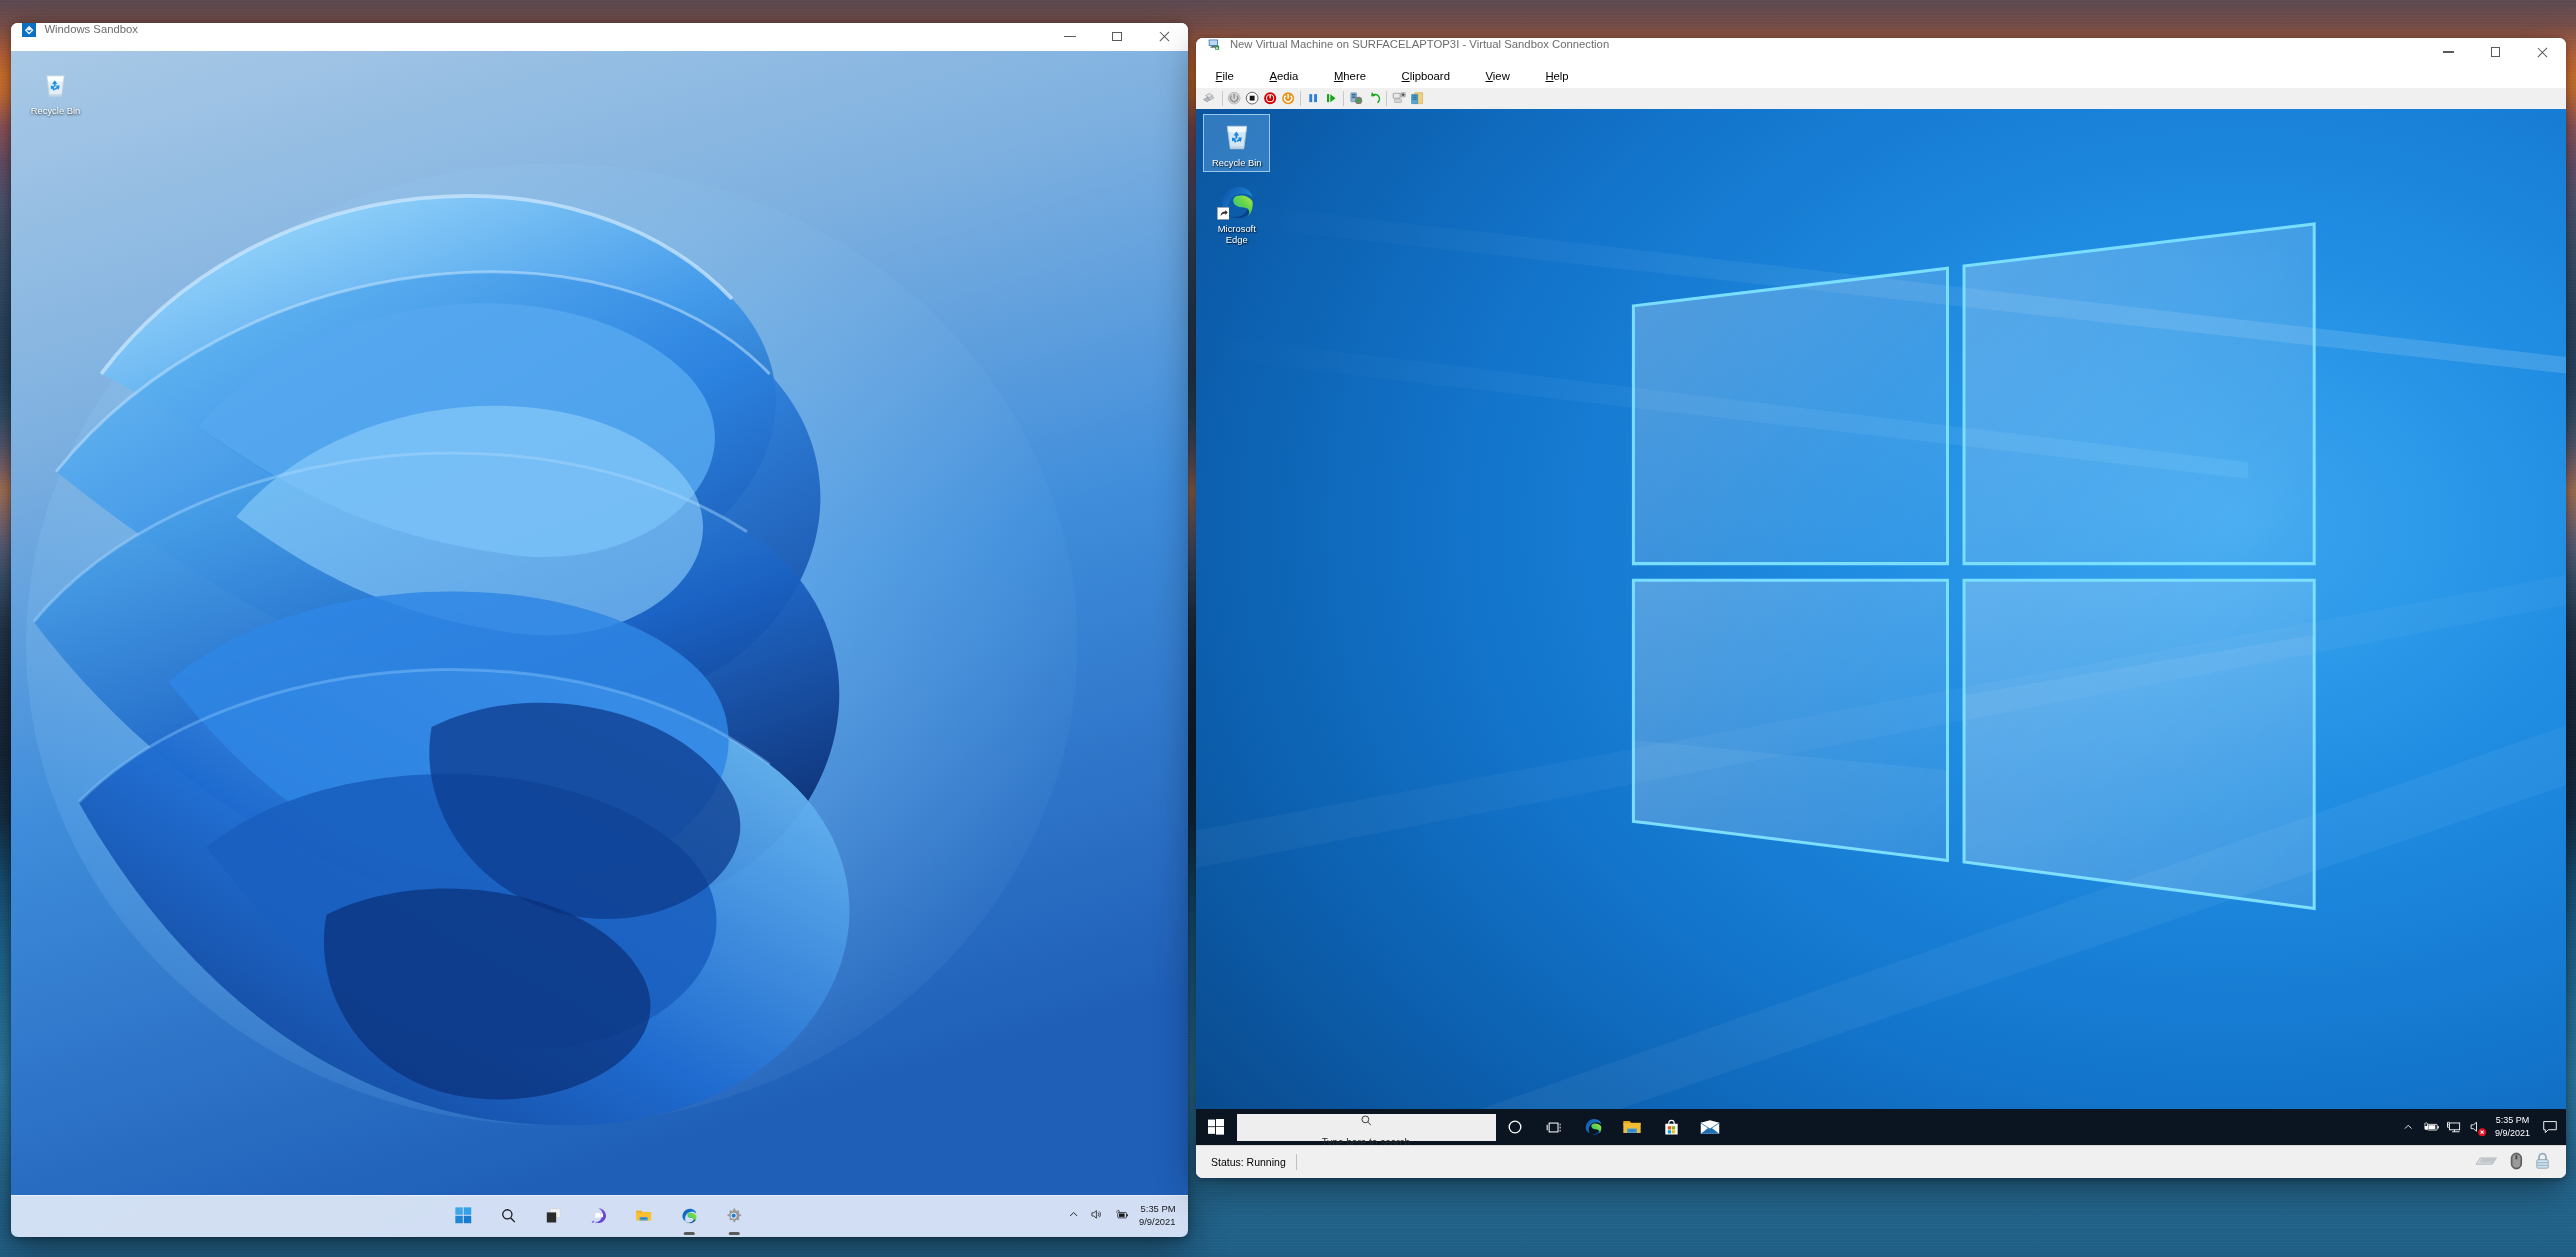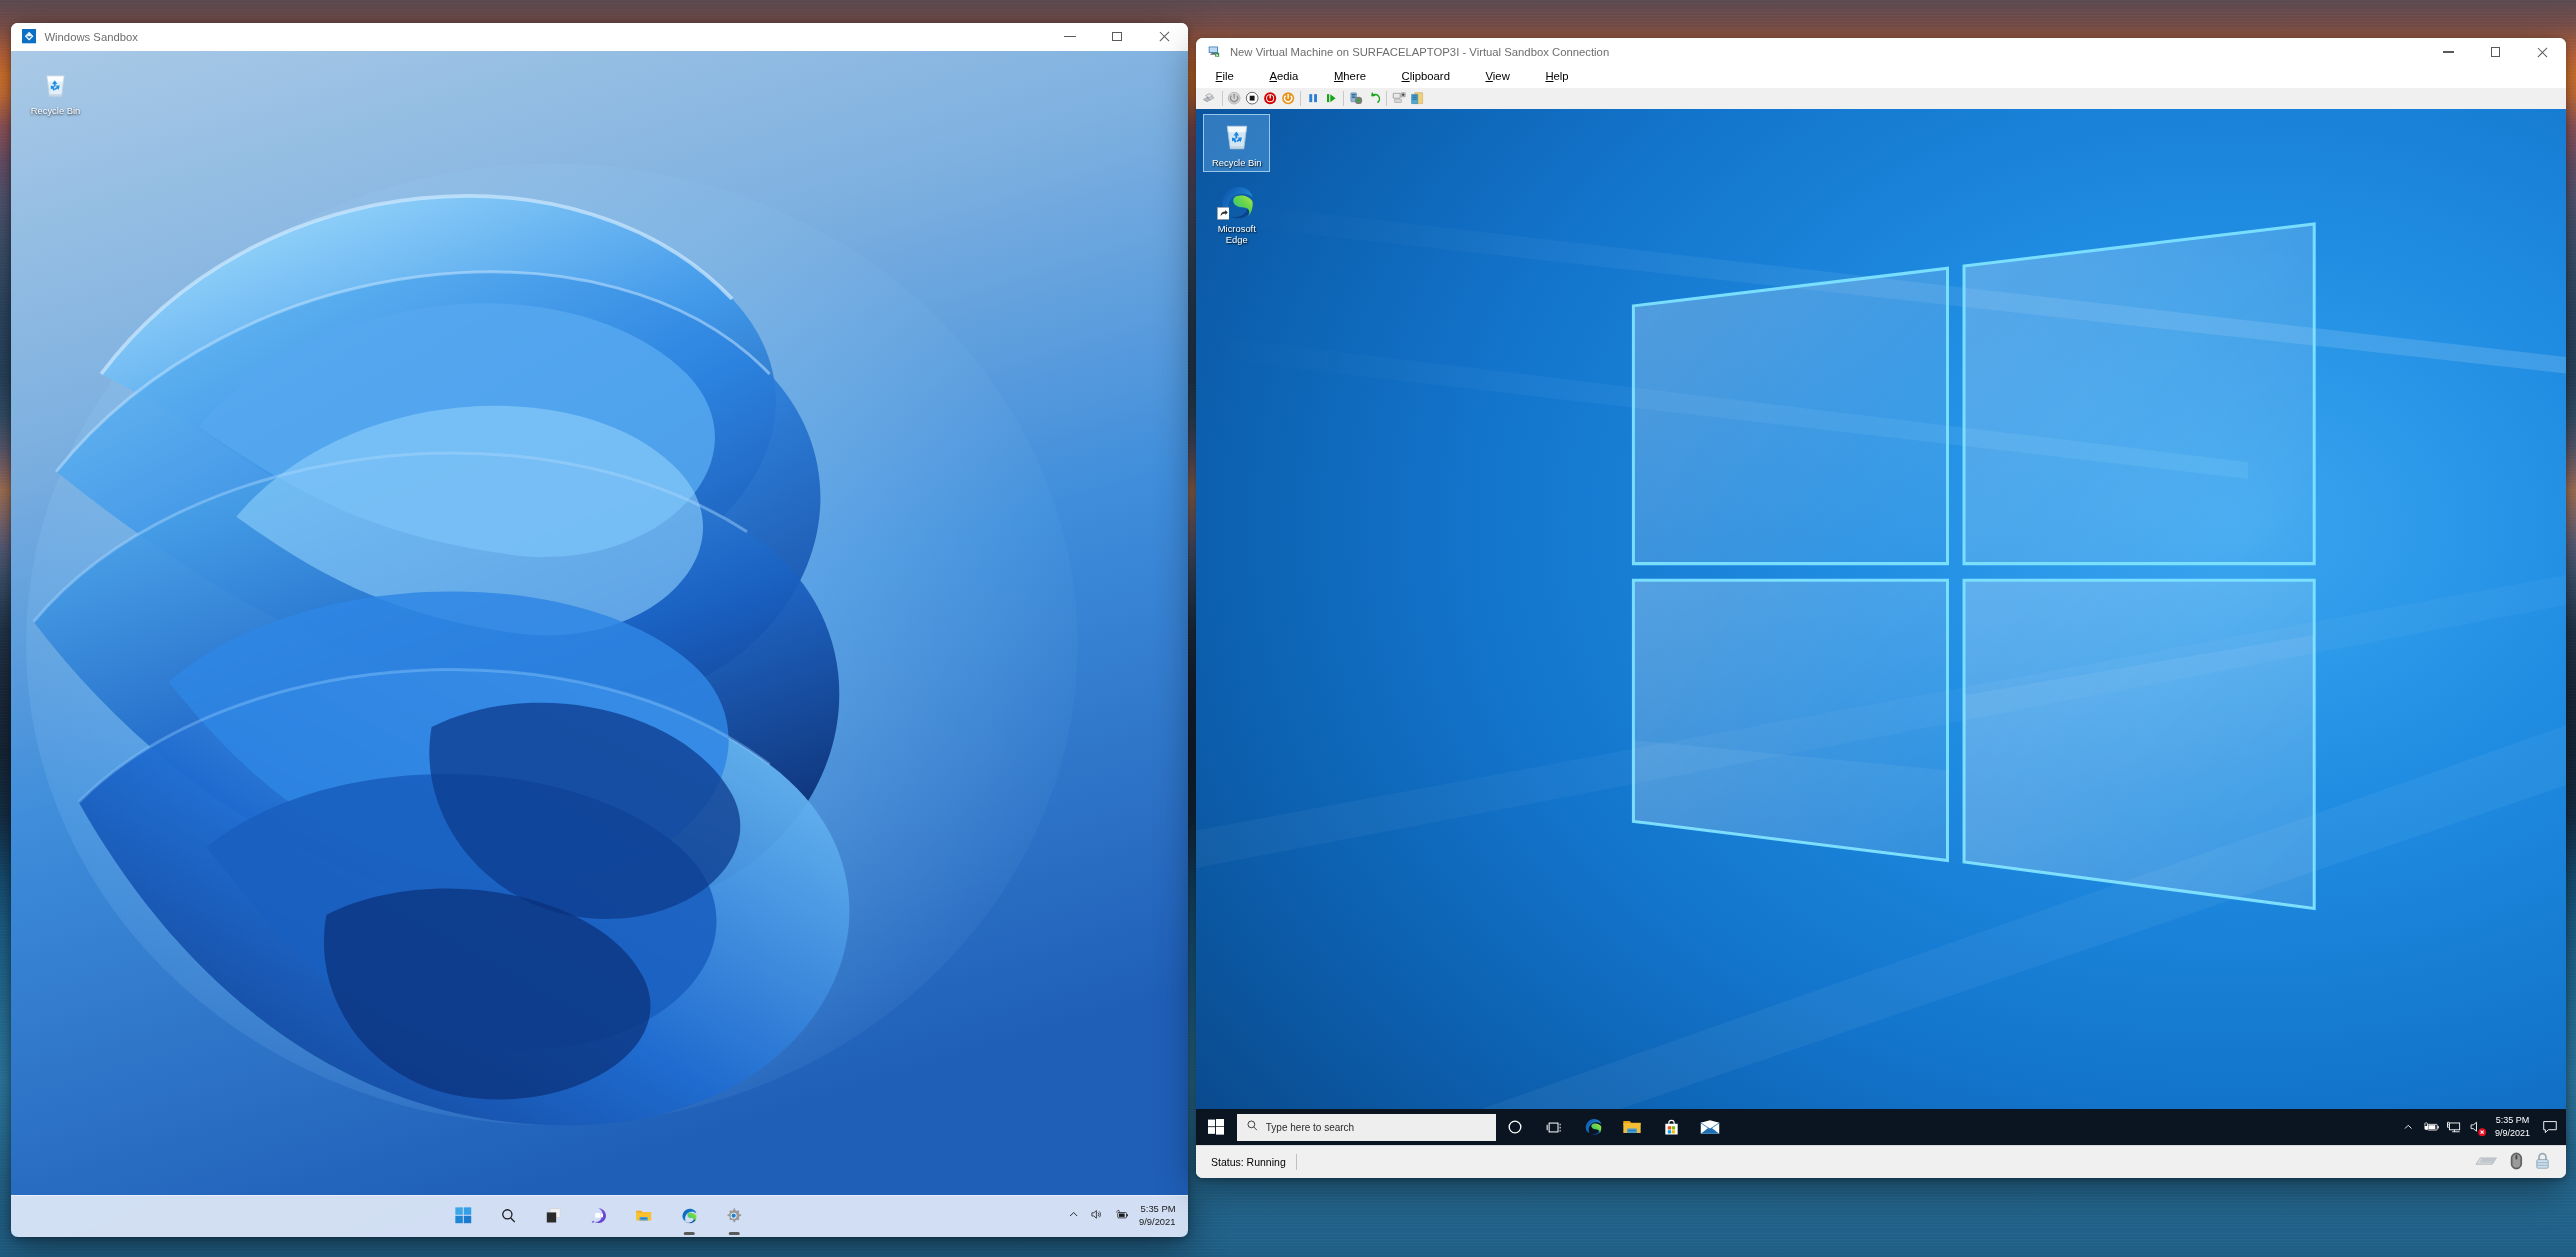--- a/index.html
+++ b/index.html
@@ -58,21 +58,21 @@
     position: absolute;
     background: #ffffff;
     border-radius: 6.8px;
     box-shadow: 0 10.5px 38px rgba(0,0,0,.45), 0 1.5px 7.5px rgba(0,0,0,.3);
     overflow: hidden;
   }
 
   .titlebar {
     height: 28px;
     background: #ffffff;
-    display: flex; align-items: center;
+    display: flex; 
     user-select: none;
     position: relative;
   }
   .titlebar .tb-icon { width: 14.3px; height: 14.3px; margin-left: 11.3px; flex: 0 0 auto; }
   .titlebar .tb-title {
     margin-left: 8.3px;
     font-size: 11.3px; color: #6d6d6d;
     white-space: nowrap; overflow: hidden;
   }
   .tb-btns { margin-left: auto; display: flex; height: 100%; }
@@ -173,21 +173,21 @@
   .vm-desk-icon .lbl { display:block; line-height:1.15; padding-bottom:2.3px; }
 
   
   #vm-taskbar {
     position:absolute; left:0; right:0; bottom:0; height:36px;
     background:#0a1521; display:flex; align-items:center;
   }
   #vm-start { width:39px; height:36px; display:flex; align-items:center; justify-content:center; }
   #vm-search {
     width: 259px; height:27px; margin-left:1.5px;
-    background:#eeeeee; display:flex; align-items:center; gap:7.5px; padding:0 9px;
+    background:#eeeeee; display:flex; align-items:center; gap:7.5px; padding:0 9px;flex-direction:column;
   }
   #vm-search .ph { font-size:10px; color:#2b2b2b; }
   .vm-tb-app { width:39px; height:36px; display:flex; align-items:center; justify-content:center; }
   #vm-tray { margin-left:auto; display:flex; align-items:center; gap:0; color:#fff; padding-right:3px; }
   .tray-ic { width:22.5px; height:36px; display:flex; align-items:center; justify-content:center; }
   #vm-clock { font-size:9px; line-height:1.4; text-align:center; padding:0 7.5px; color:#fff; }
   #vm-notif { width:25.5px; height:36px; display:flex; align-items:center; justify-content:center; }
 
   #vm-statusbar {
     position:absolute; left:0; right:0; bottom:0; height:33px;

